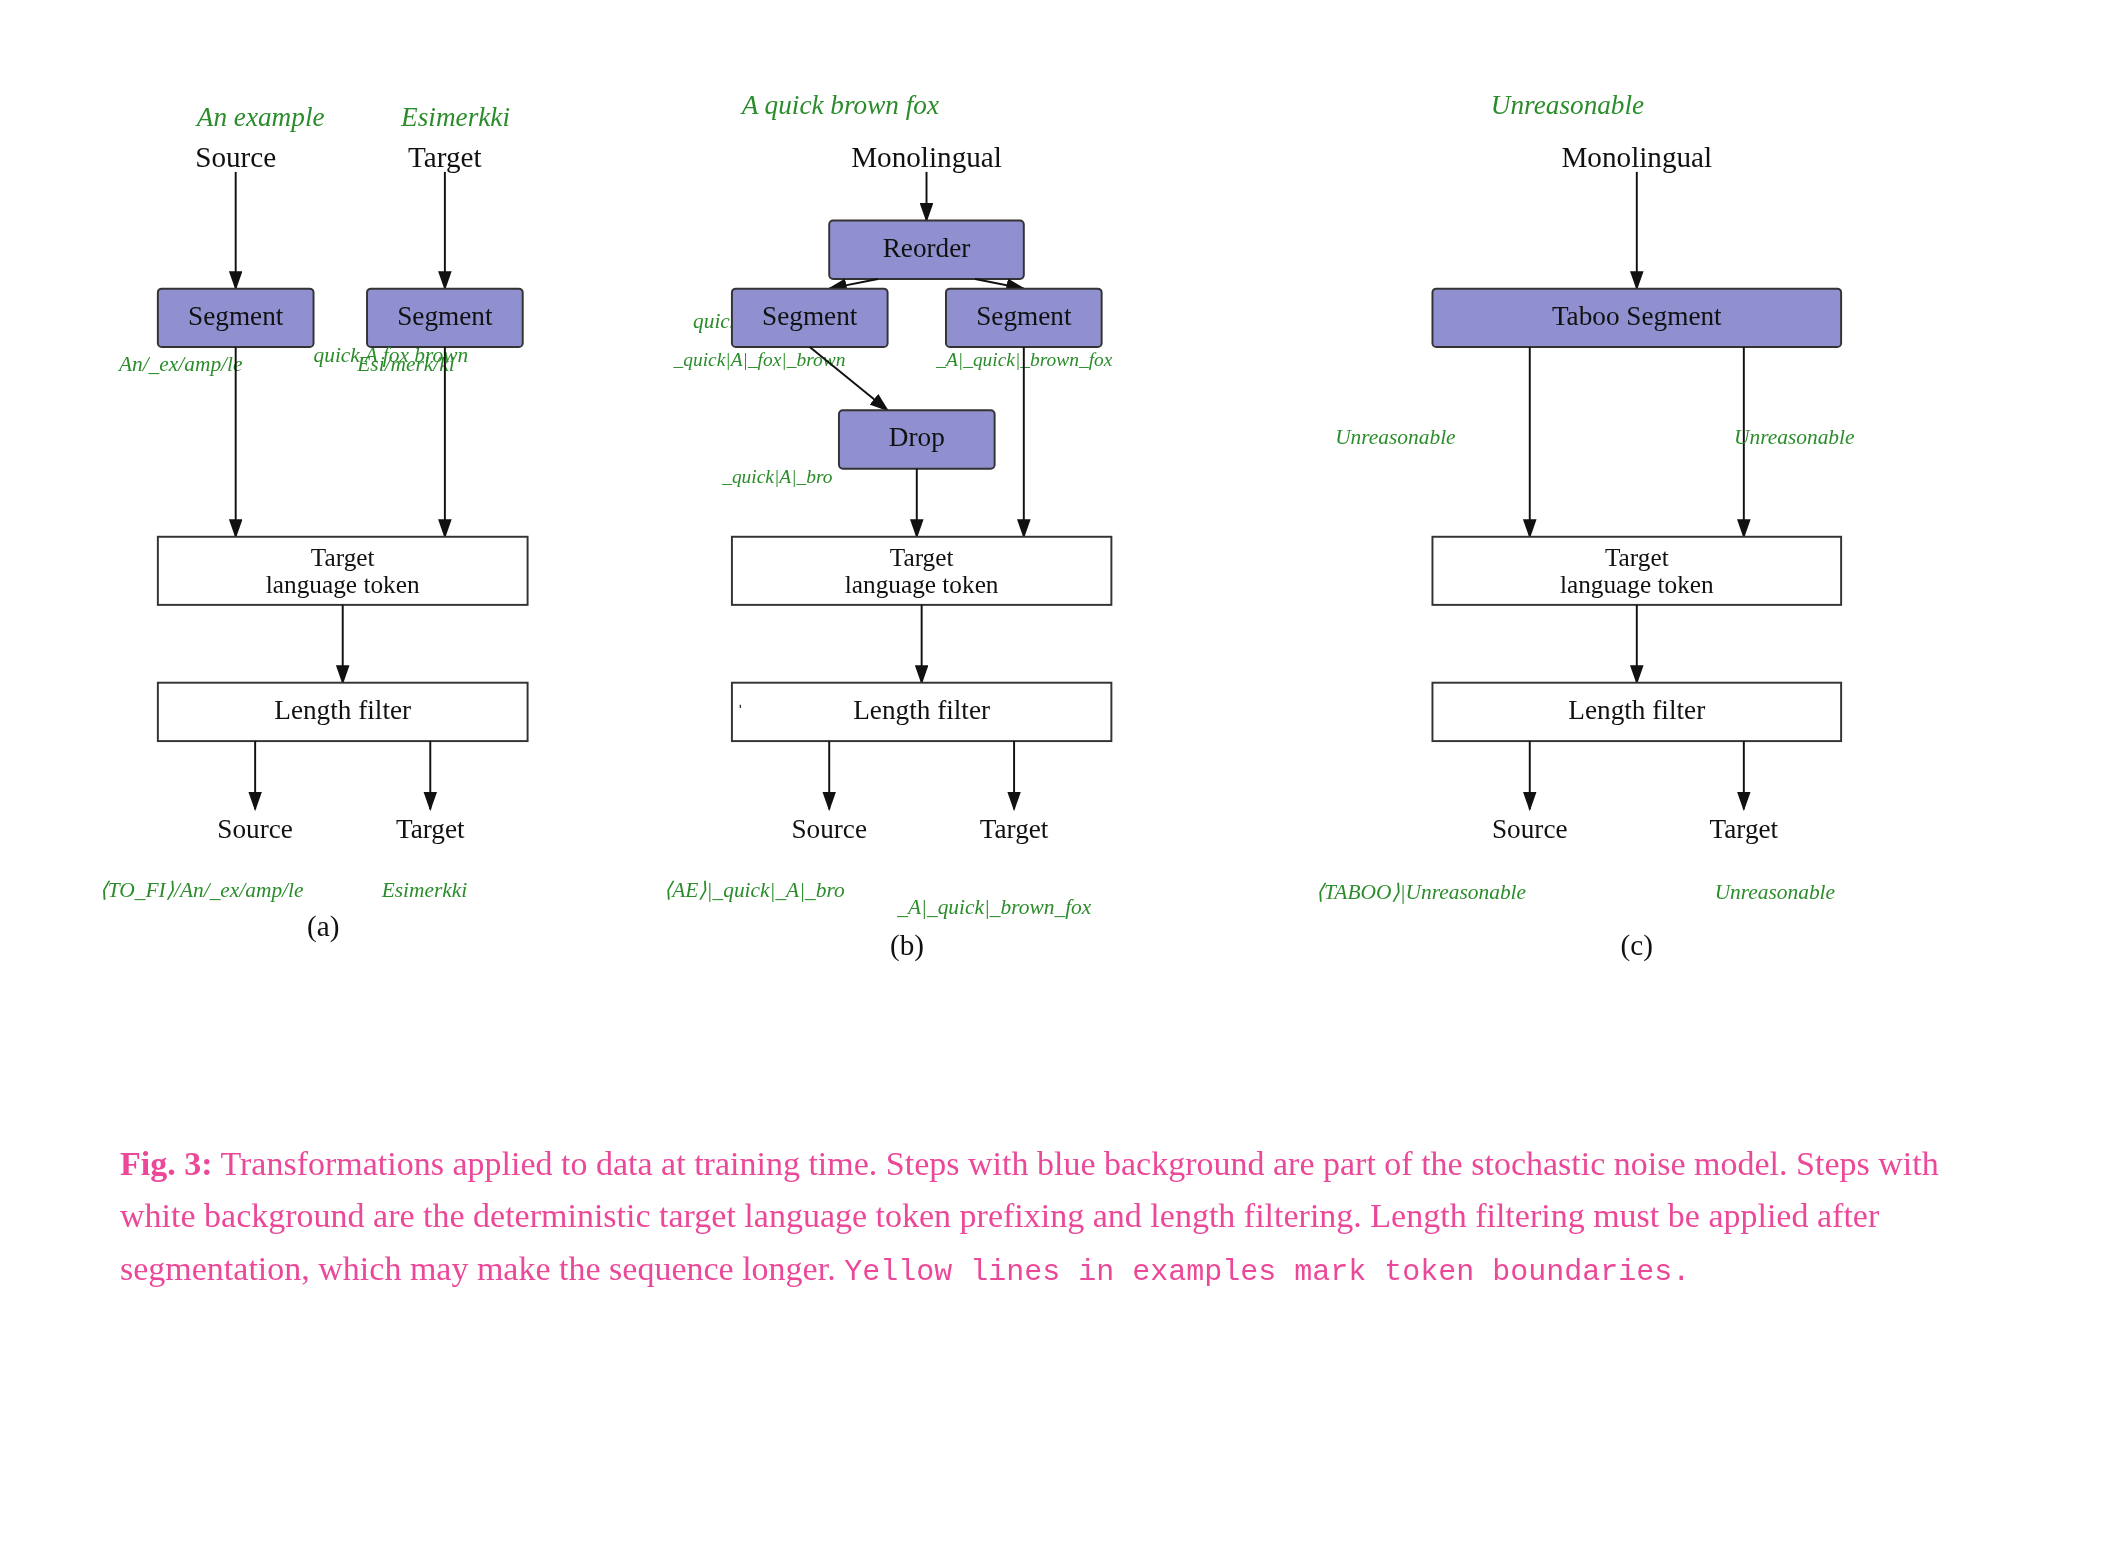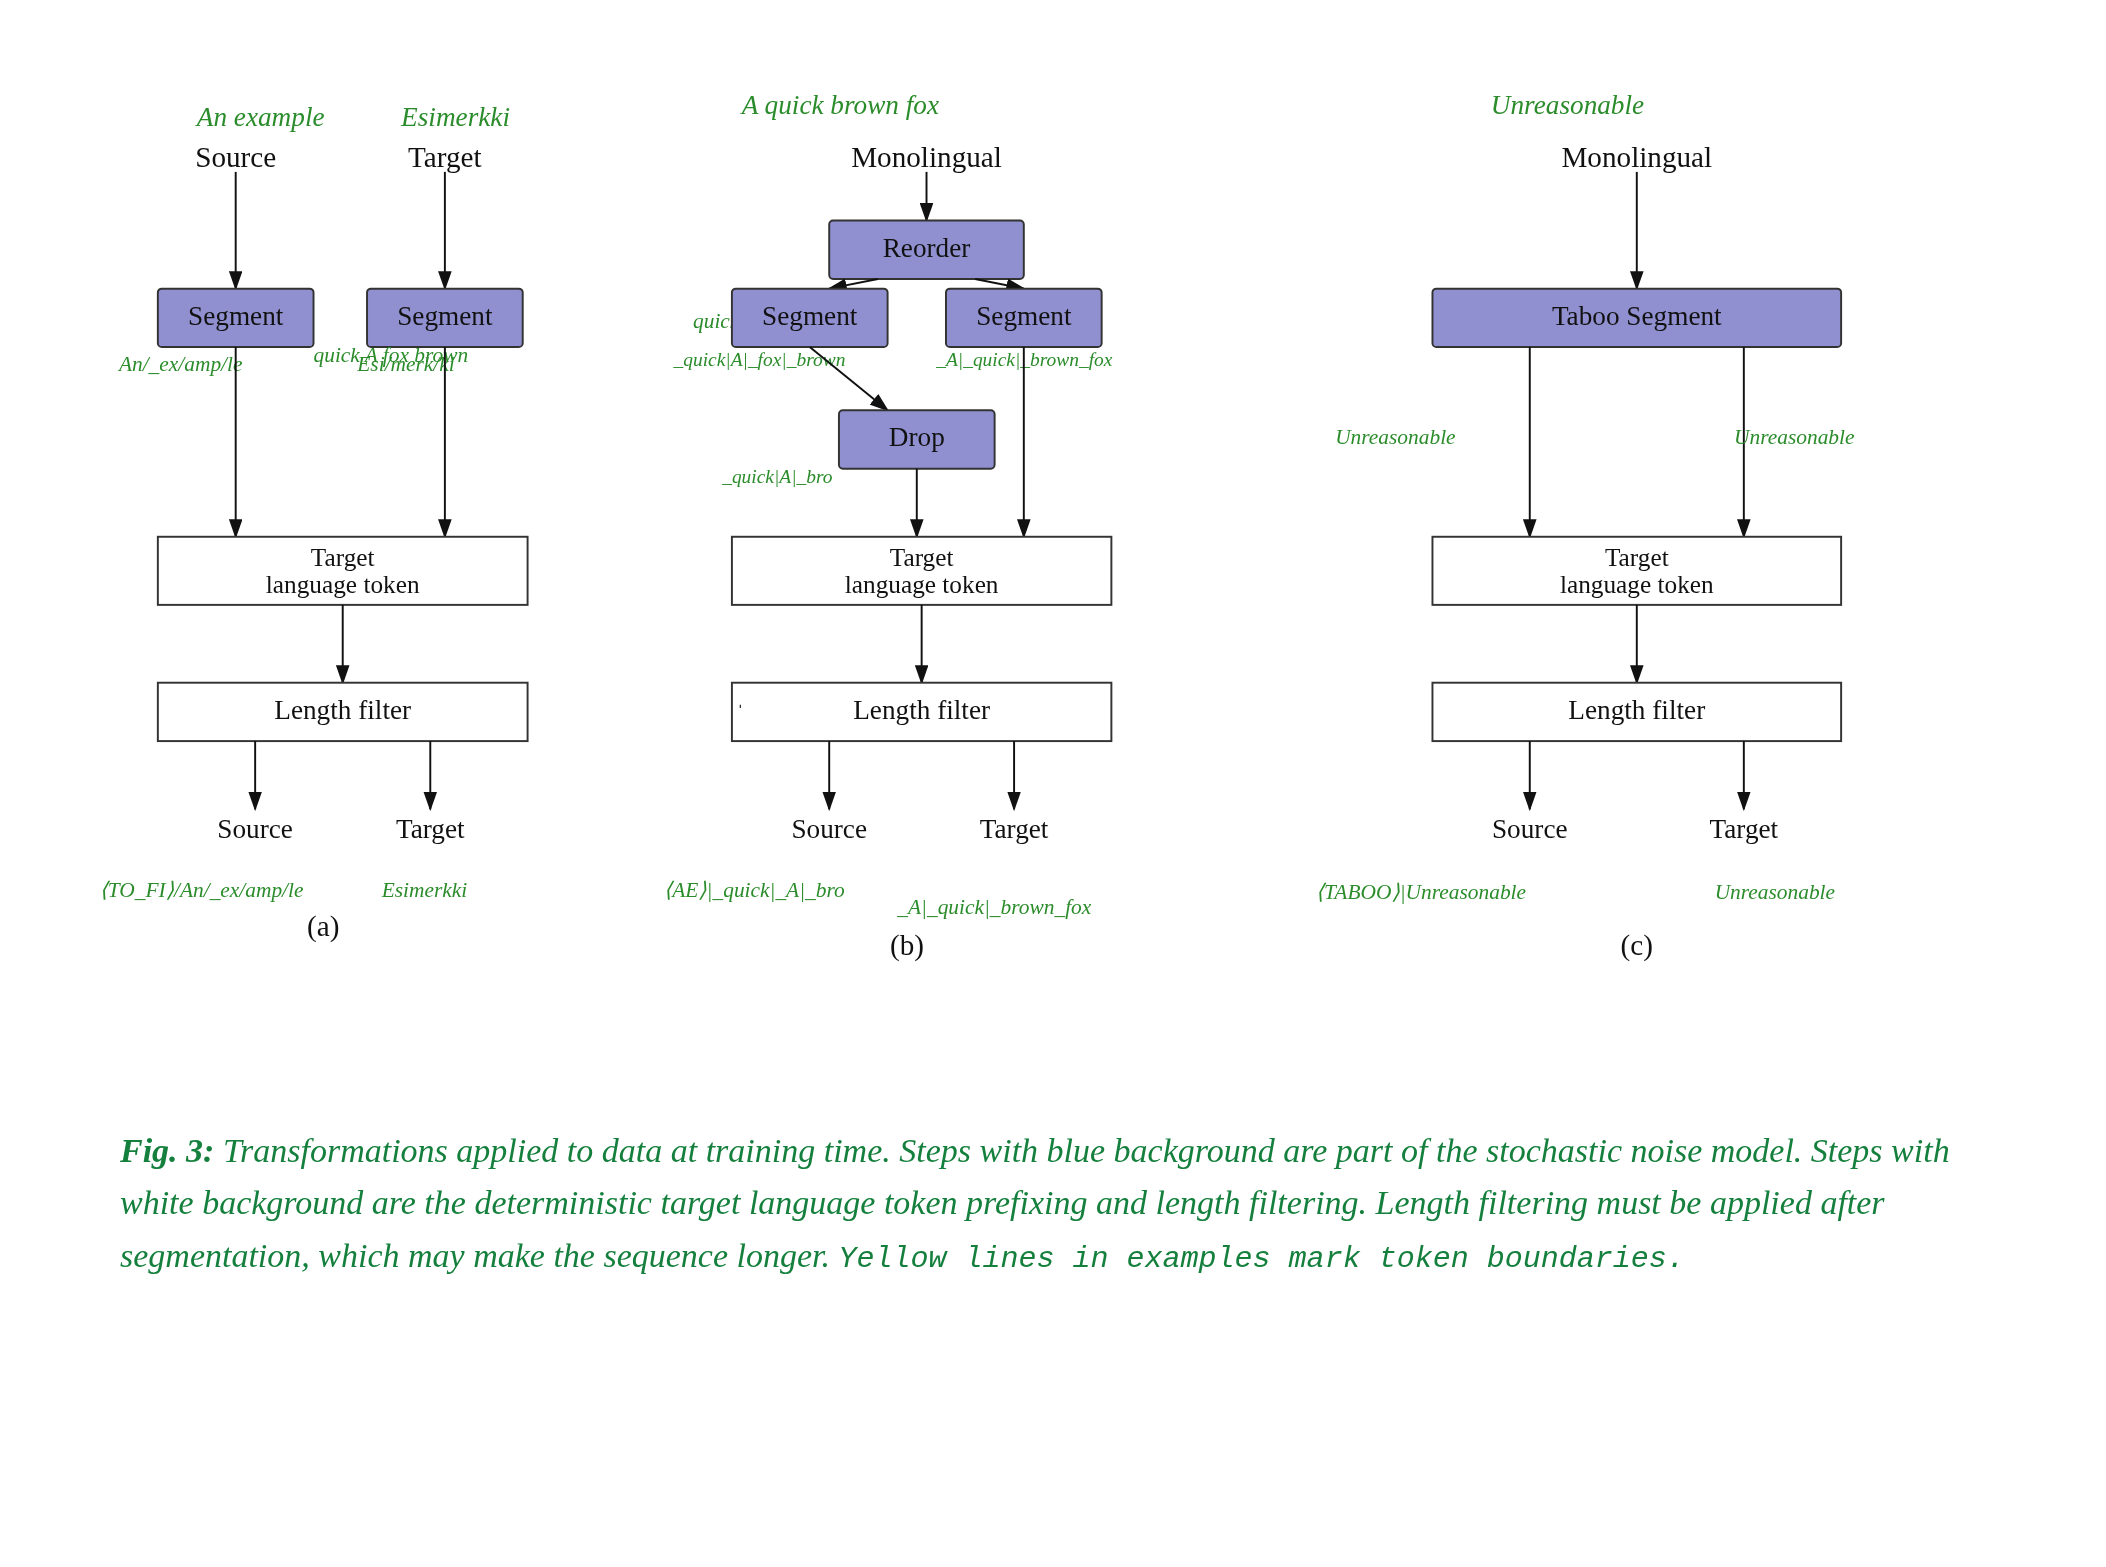--- a/index.html
+++ b/index.html
@@ -15,26 +15,25 @@
       width: 100%;
       position: relative;
     }
 
     svg.diagram-svg {
       width: 100%;
       display: block;
     }
 
     .caption-area {
-      margin-top: 43px;
+      margin-top: 56px;
       padding: 0 40px;
       font-size: 34px;
       line-height: 1.55;
-      color: #15803d;
-      font-style: italic;
+      color: #ec4899;
     }
 
     .caption-area .fig-label {
       font-weight: bold;
     }
 
     .caption-monospace {
       font-family: 'Courier New', Courier, monospace;
       font-size: 30px;
     }

